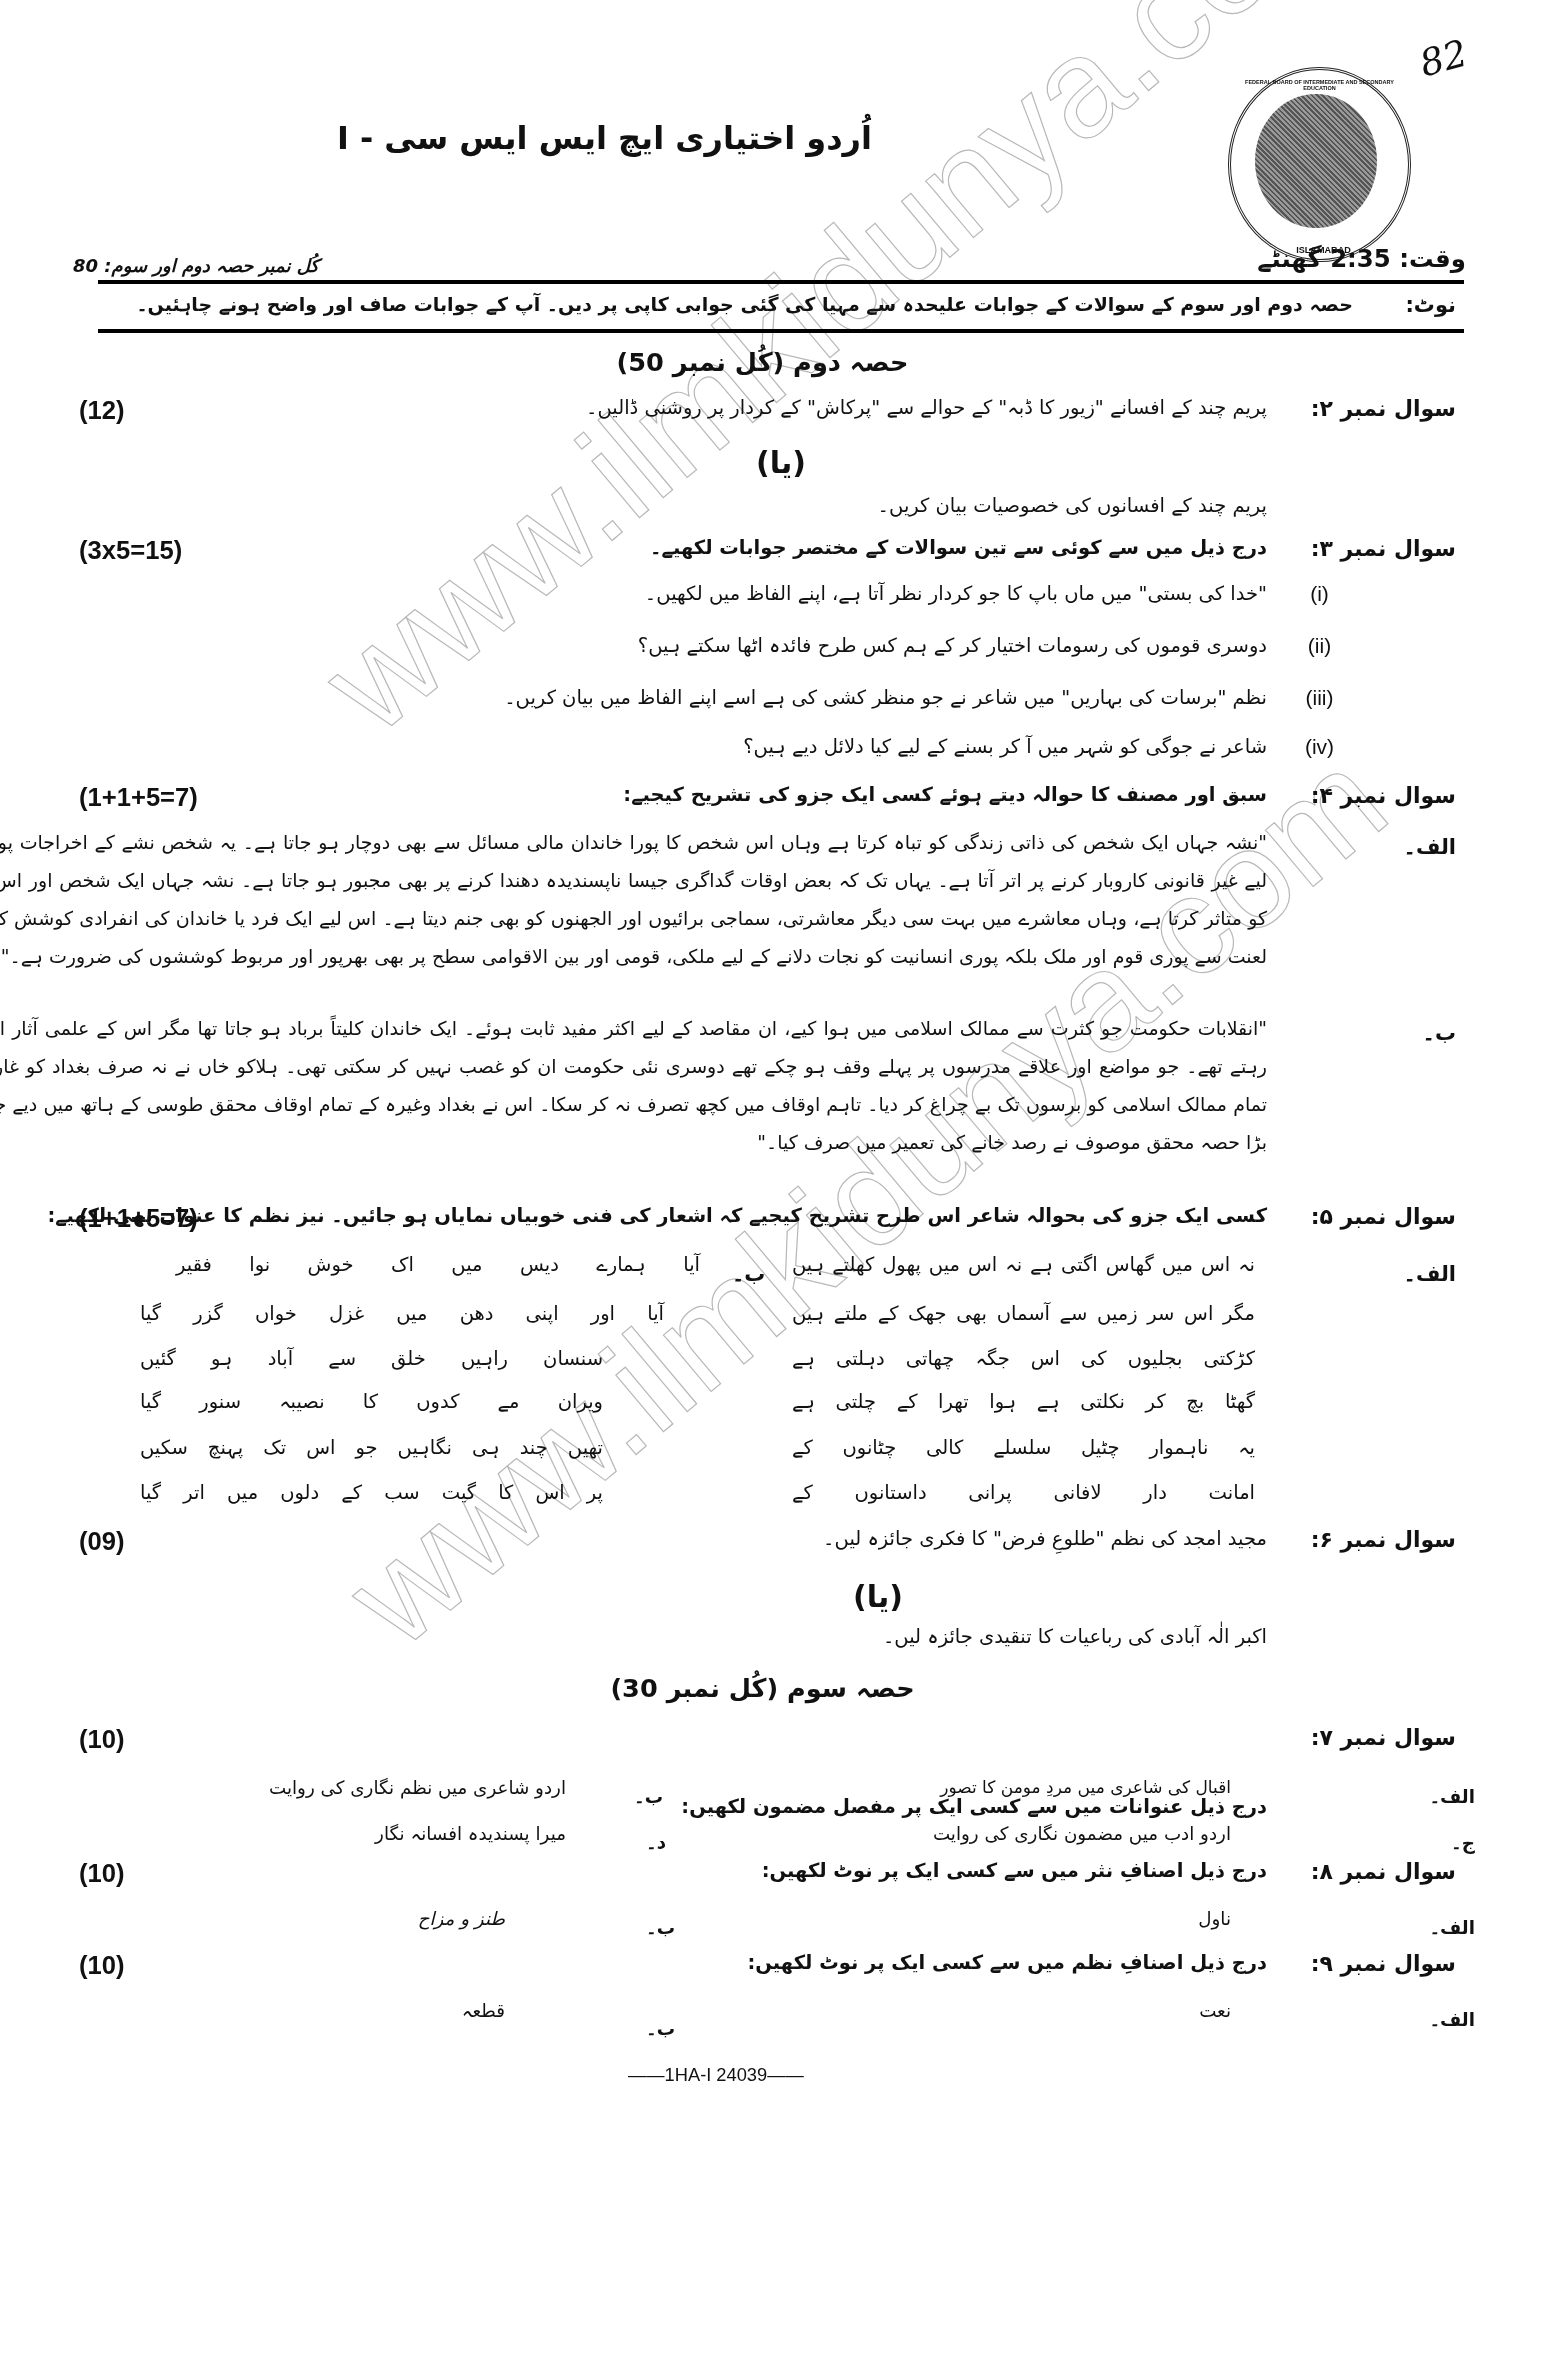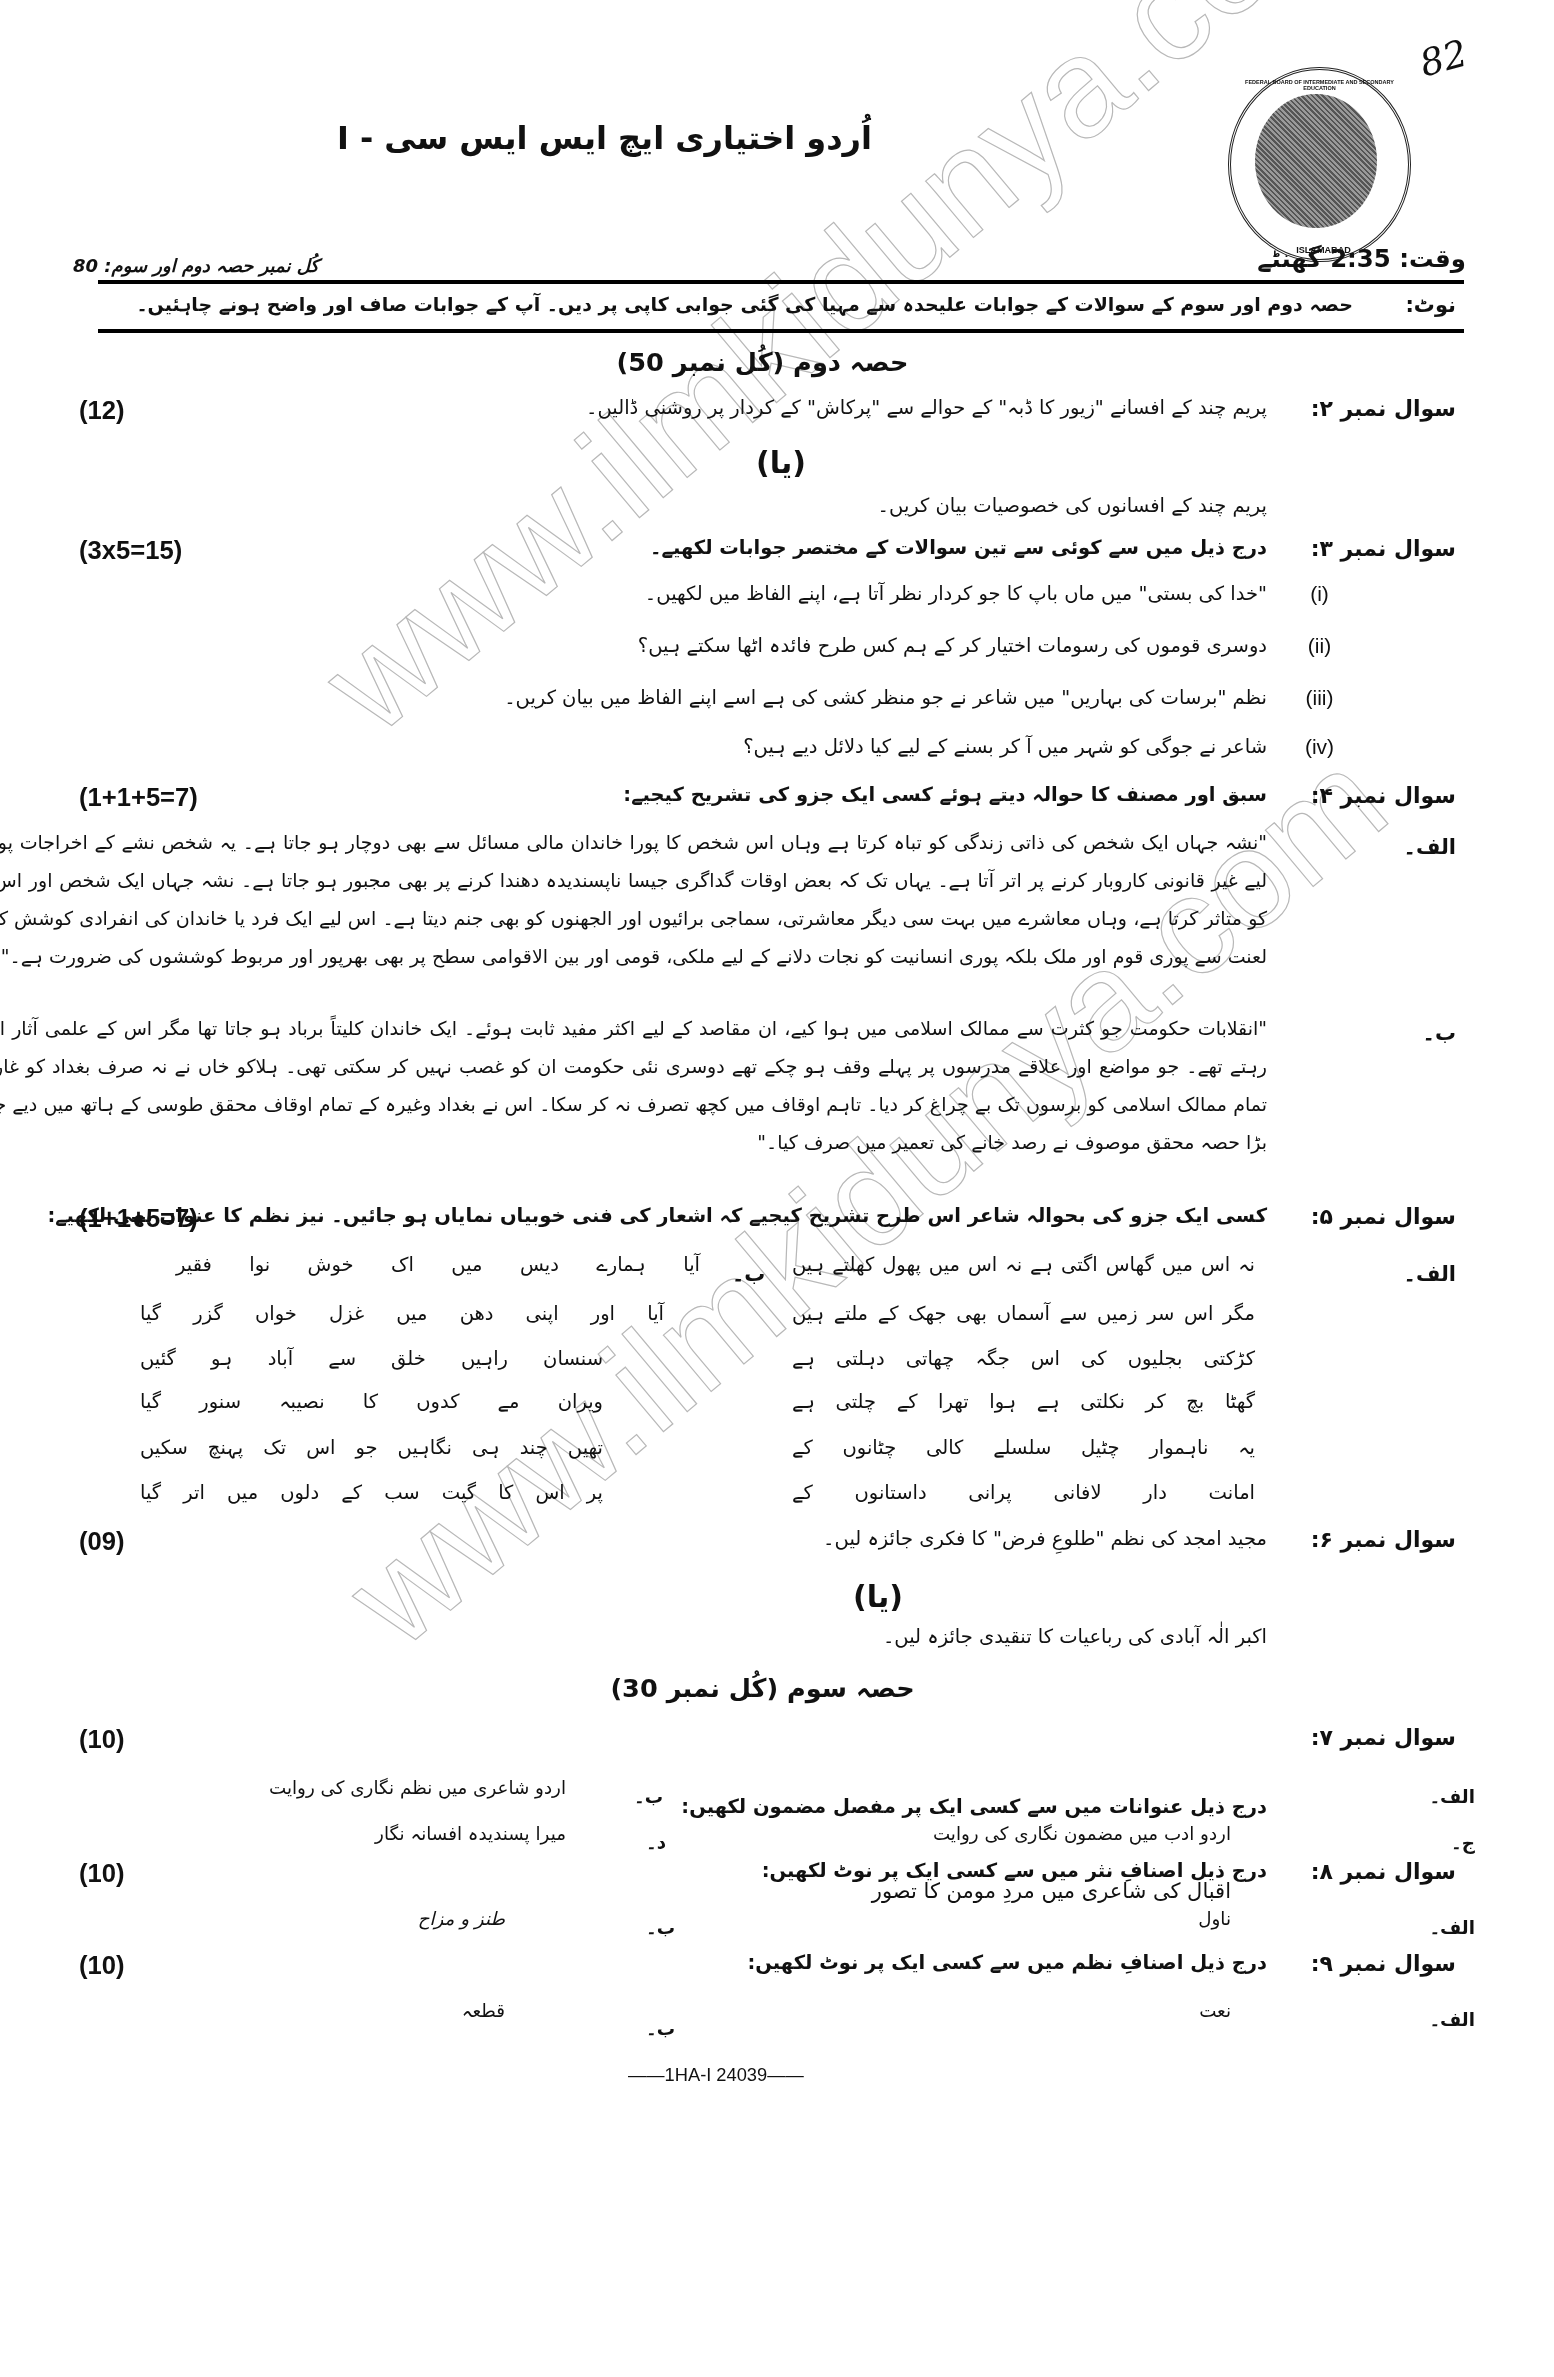--- a/index.html
+++ b/index.html
@@ -111,21 +111,21 @@
   <div class="abs rtl or" style="left:853px;top:1579px;">(یا)</div>
   <div class="abs rtl qtext" style="top:1625px;">اکبر الٰہ آبادی کی رباعیات کا تنقیدی جائزہ لیں۔</div>
 
   <div class="abs rtl heading" style="left:610px;top:1673px;width:305px;">حصہ سوم (کُل نمبر 30)</div>
 
   <div class="abs rtl qlabel" style="top:1725px;">سوال نمبر ۷:</div>
   <div class="abs rtl qtext bold" style="top:1795px;">درج ذیل عنوانات میں سے کسی ایک پر مفصل مضمون لکھیں:</div>
   <div class="abs marks" style="top:1725px;">(10)</div>
 
   <div class="abs rtl subl" style="right:1554px;right:79px;top:1777px;font-size:18.3px;">الف۔</div>
-  <div class="abs rtl qtext" style="right:323px;top:1879px;font-size:21px;text-align:center;">اقبال کی شاعری میں مردِ مومن کا تصور</div>
+  <div class="abs rtl qtext" style="right:323px;top:1777px;font-size:17px;text-align:center;">اقبال کی شاعری میں مردِ مومن کا تصور</div>
   <div class="abs rtl subl" style="left:634px;top:1777px;font-size:18.3px;">ب۔</div>
   <div class="abs rtl qtext" style="right:988px;top:1777px;font-size:18.3px;">اردو شاعری میں نظم نگاری کی روایت</div>
 
   <div class="abs rtl subl" style="right:79px;top:1823px;font-size:18.3px;">ج۔</div>
   <div class="abs rtl qtext" style="right:323px;top:1823px;font-size:18.3px;">اردو ادب میں مضمون نگاری کی روایت</div>
   <div class="abs rtl subl" style="left:646px;top:1823px;font-size:18.3px;">د۔</div>
   <div class="abs rtl qtext" style="right:988px;top:1823px;font-size:18.3px;">میرا پسندیدہ افسانہ نگار</div>
 
   <div class="abs rtl qlabel" style="top:1859px;">سوال نمبر ۸:</div>
   <div class="abs rtl qtext bold" style="top:1859px;">درج ذیل اصنافِ نثر میں سے کسی ایک پر نوٹ لکھیں:</div>

